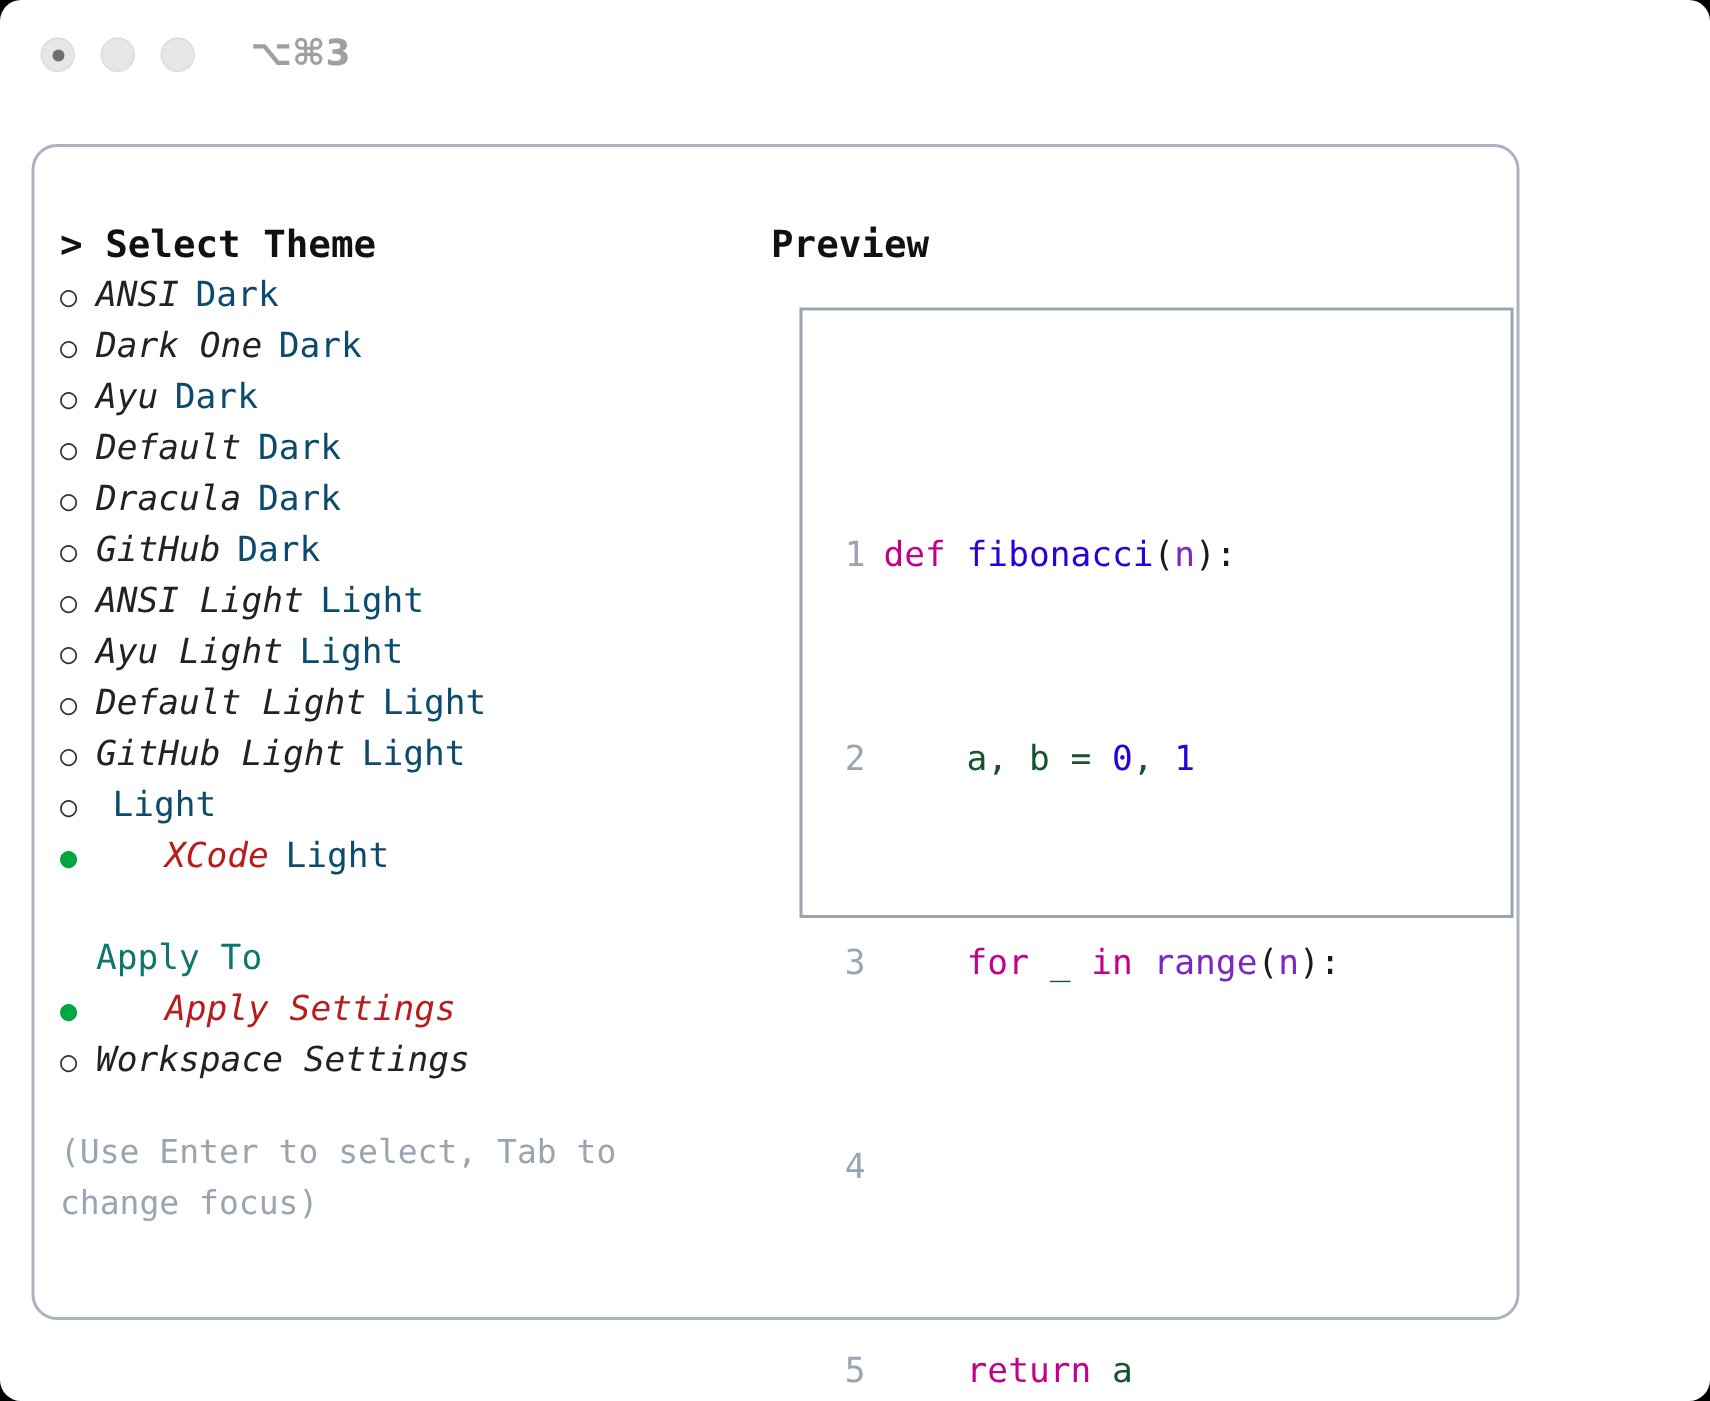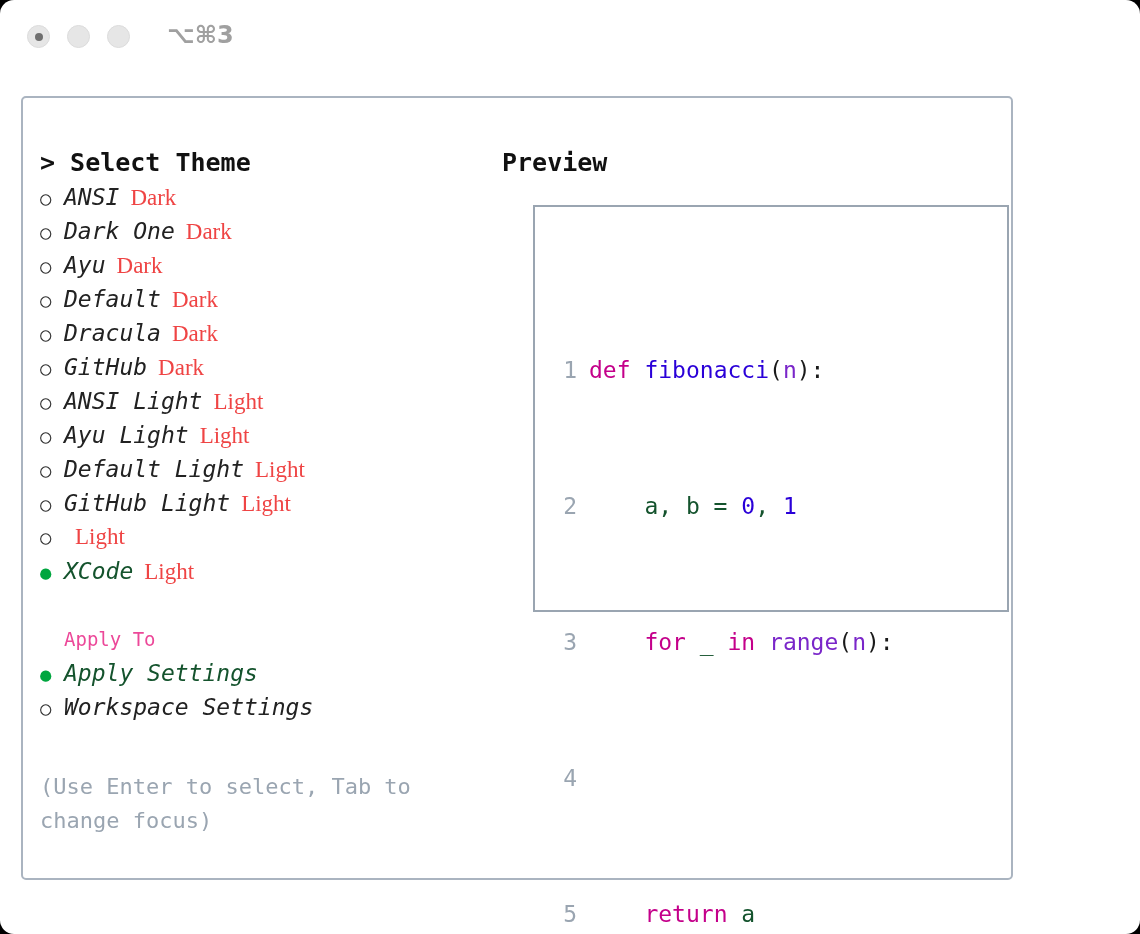--- a/index.html
+++ b/index.html
@@ -64,21 +64,21 @@
     font-weight: 600;
   }
   
   .panel {
     position: absolute;
     left: 21px;
     top: 96px;
     width: 992px;
     height: 784px;
     border: 2px solid #aab4c0;
-    border-radius: 5px;
+    border-radius: 17px;
     box-sizing: border-box;
     background: #ffffff;
   }
   .panel-inner {
     position: absolute;
     left: 0; top: 0;
     width: 100%;
     height: 100%;
   }
   .col-left {
@@ -92,20 +92,21 @@
     left: 479px;
     top: 48px;
     width: 490px;
   }
   .section-title {
     font-size: 25px;
     font-weight: bold;
     color: #111111;
     line-height: 34px;
     white-space: pre;
+    margin-left: 12px;
   }
   .prompt-title {
     font-size: 25px;
     font-weight: bold;
     color: #111111;
     line-height: 34px;
     white-space: pre;
   }
   
   .opt-list { margin-top: 0; }
@@ -122,36 +123,35 @@
     width: 24px;
     flex: 0 0 24px;
     color: #333333;
     font-size: 19px;
   }
   .opt .marker.sel {
     color: #00a63f;
     font-size: 19px;
   }
   .opt .name { color: #222222; font-style: italic; }
-  .opt.selected .name { color: #14532d; }
+  .opt.selected .name { color: #b91c1c; margin-left: 46px; }
   .opt .cat {
-    color: #ef4444;
+    color: #0c4a6e;
     margin-left: 11px;
-    font-family: Liberation Serif, serif;
   }
   .spacer-row { height: 34px; }
   .apply-title {
-    font-size: 19px;
-    color: #ec4899;
+    font-size: 23px;
+    color: #0f766e;
     line-height: 34px;
     padding-left: 24px;
     white-space: pre;
   }
   .hint {
-    margin-top: 46px;
+    margin-top: 28px;
     font-size: 22px;
     line-height: 34px;
     color: #9aa5b1;
     width: 400px;
     white-space: pre-wrap;
   }
   
   .preview-box {
     position: absolute;
     left: 31px;

